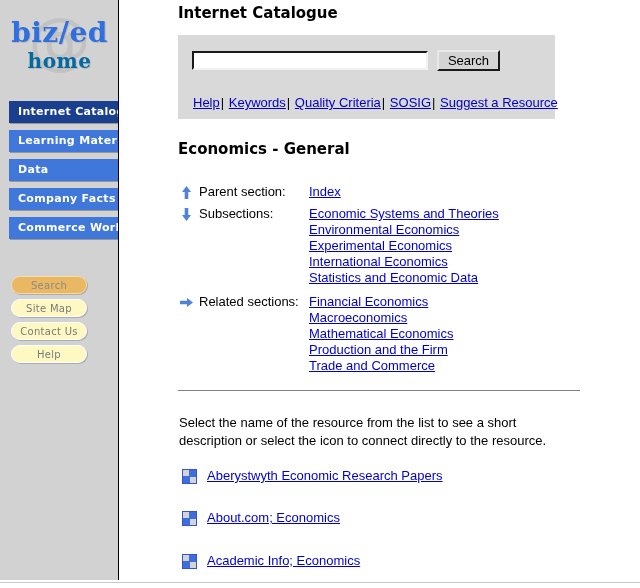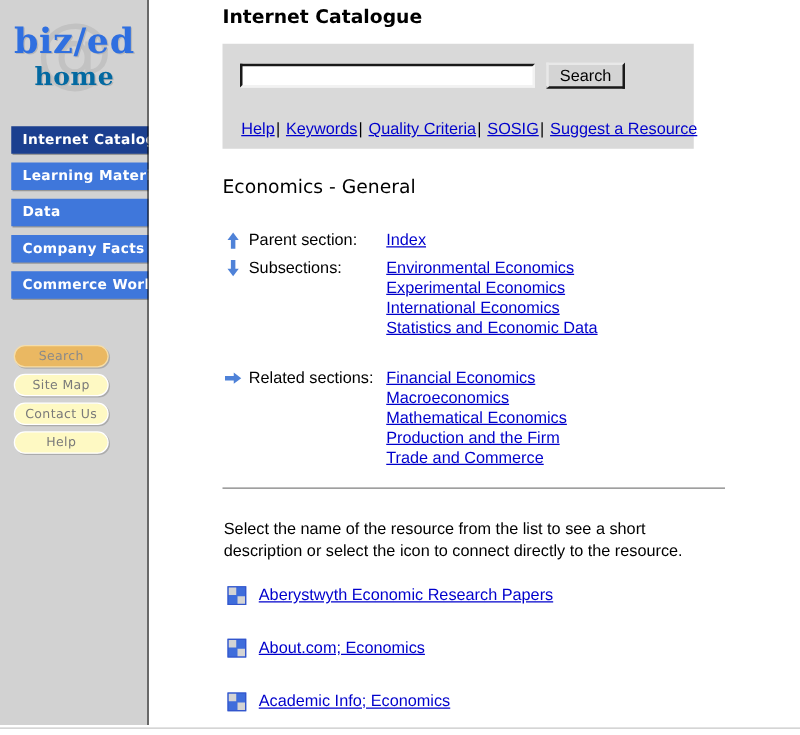--- a/index.html
+++ b/index.html
@@ -216,21 +216,21 @@
     cursor: pointer;
   }
 
   
   #section-title {
     position: absolute;
     left: 59px;
     top: 140px;
     font-family: "DejaVu Sans", sans-serif;
     font-size: 15px;
-    font-weight: normal;
+    font-weight: bold;
     color: #000000;
   }
 
   
   .nav-group {
     position: absolute;
     left: 60px;
   }
   .nav-row-label {
     position: absolute;
@@ -379,20 +379,21 @@
       <a>Index</a>
     </div>
   </div>
 
   <div class="nav-group" style="top:206px;">
     <svg class="arrow-icon" viewBox="0 0 15 15">
       <path d="M7.5 14 L12 8 L9.3 8 L9.3 1 L5.7 1 L5.7 8 L3 8 Z" fill="#4f82d8"></path>
     </svg>
     <div class="nav-row-label">Subsections:</div>
     <div class="nav-links">
+      <a>Economic Systems and Theories</a>
       <a>Environmental Economics</a>
       <a>Experimental Economics</a>
       <a>International Economics</a>
       <a>Statistics and Economic Data</a>
     </div>
   </div>
 
   <div class="nav-group" style="top:294px;">
     <svg class="arrow-icon" viewBox="0 0 15 15">
       <path d="M14 7.5 L8 12 L8 9.3 L1 9.3 L1 5.7 L8 5.7 L8 3 Z" fill="#4f82d8"></path>

